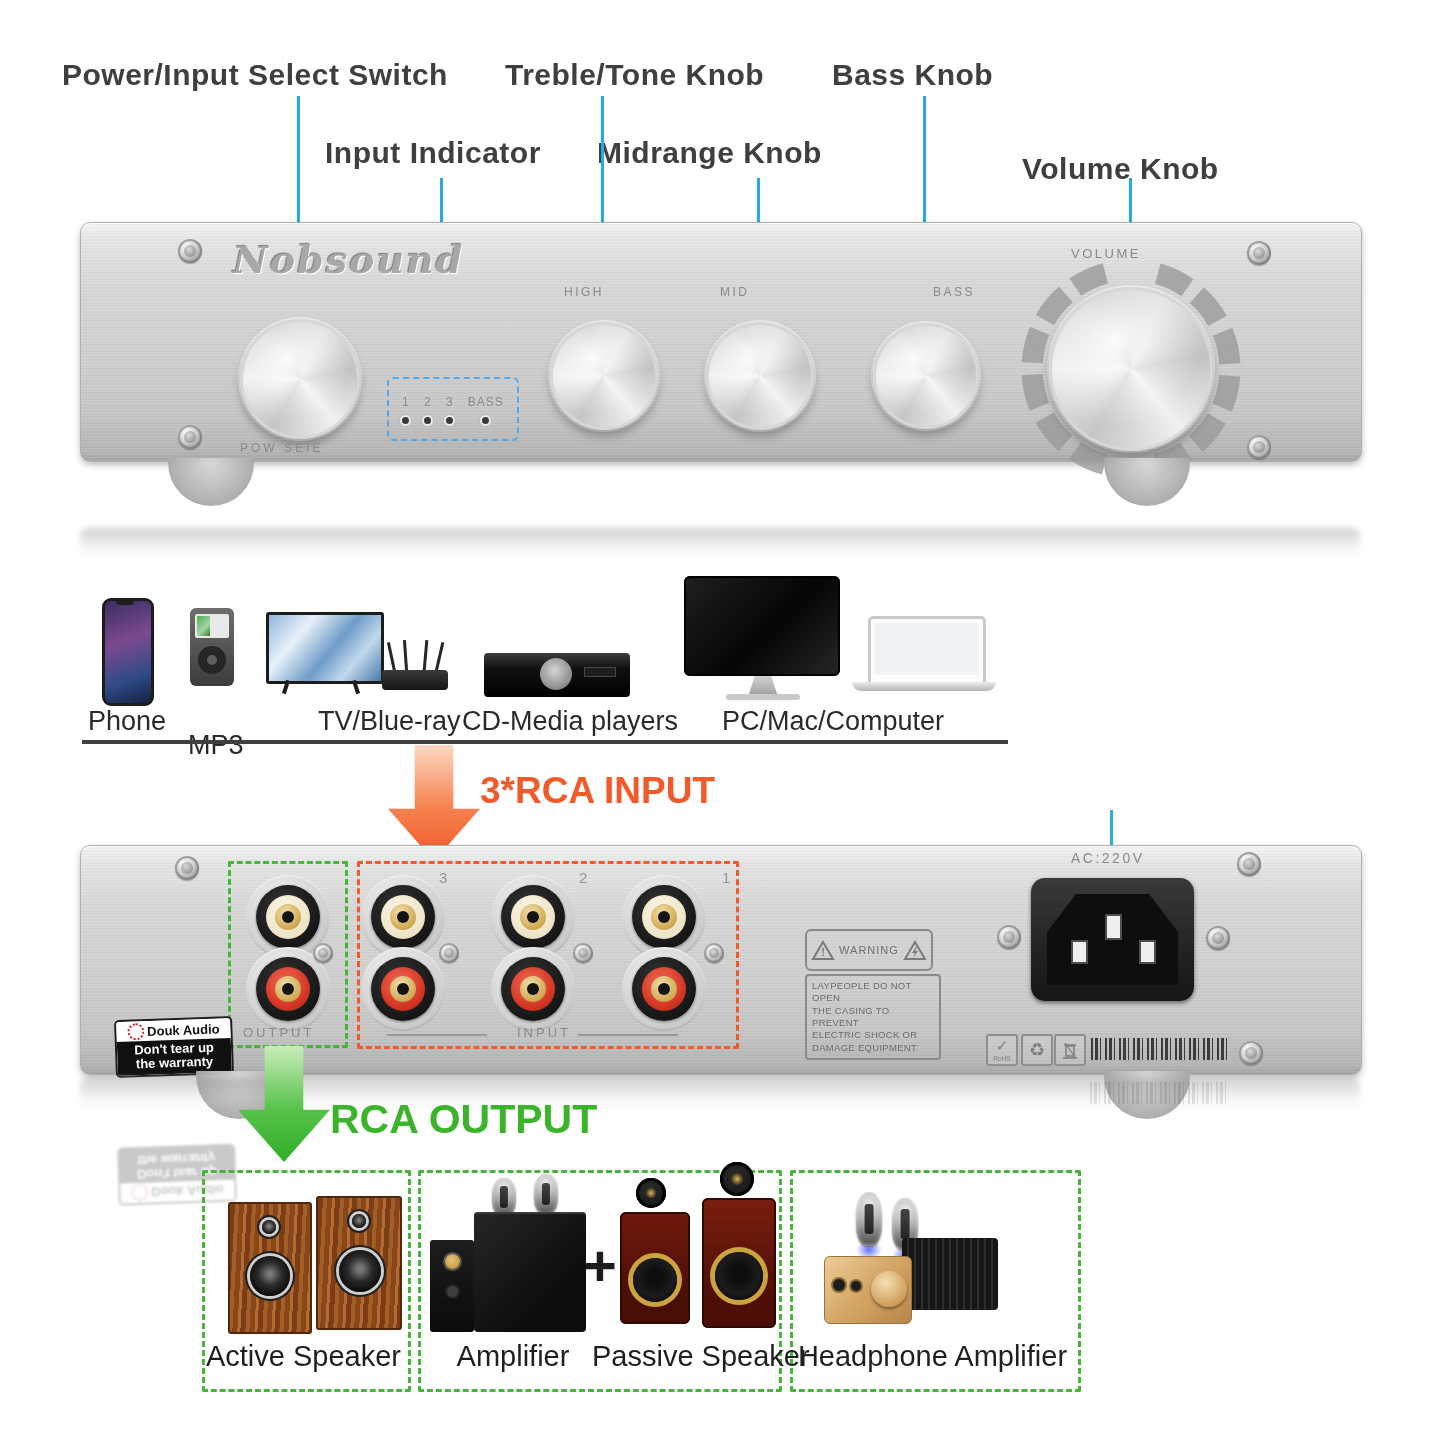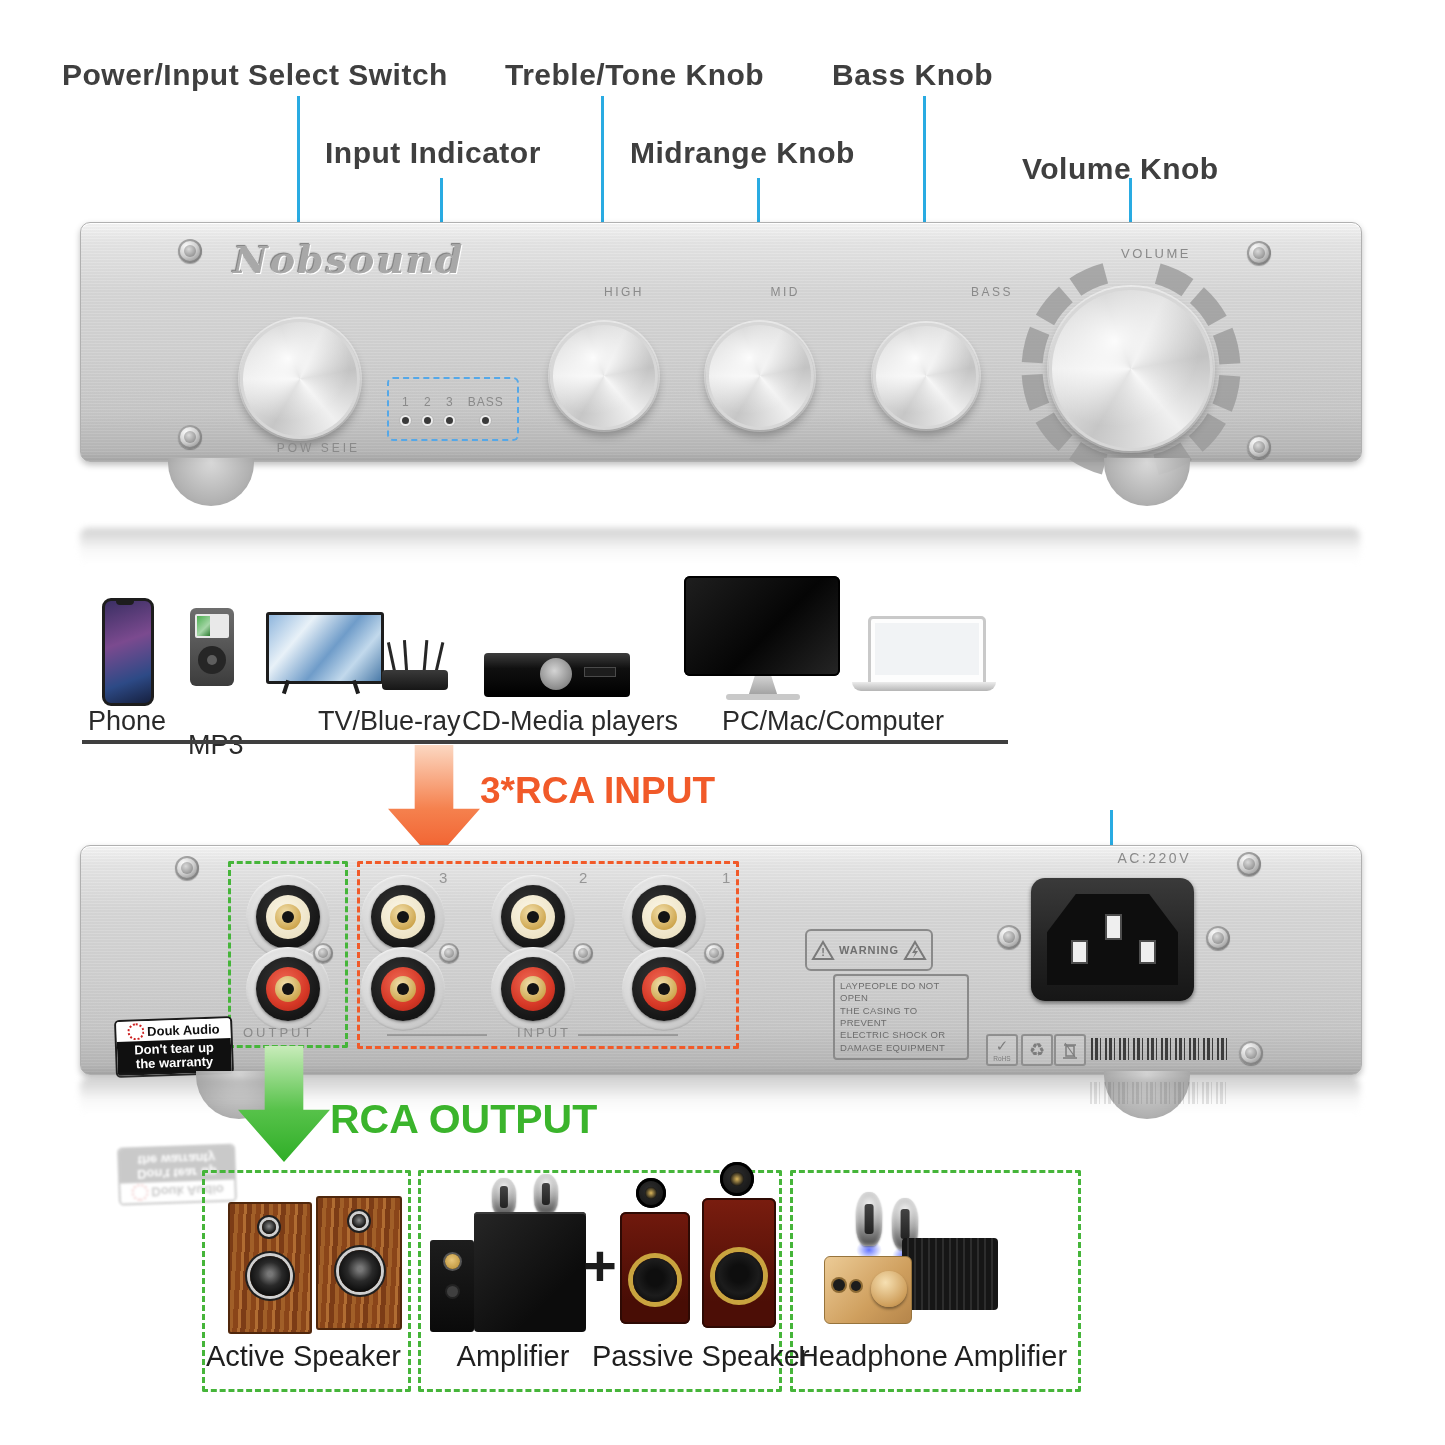--- a/index.html
+++ b/index.html
@@ -18,21 +18,21 @@
          background:radial-gradient(circle at 35% 30%,#fafafa,#cfcfcf 45%,#969696 78%,#7d7d7d);
          box-shadow:inset 0 0 0 2px rgba(110,110,110,.55),0 1px 1px rgba(0,0,0,.3);}
   .screw::after{content:"";position:absolute;left:6px;top:6px;width:12px;height:12px;border-radius:50%;
          background:radial-gradient(circle at 40% 35%,#d9d9d9,#9a9a9a 70%,#838383);}
   .screw.small{width:20px;height:20px;}
   .screw.small::after{left:5px;top:5px;width:10px;height:10px;}
   .knob{position:absolute;border-radius:50%;
         background-image:radial-gradient(circle at 40% 33%,rgba(255,255,255,.95),rgba(255,255,255,0) 58%),
           conic-gradient(from 25deg,#dedede,#c3c3c3 55deg,#f0f0f0 115deg,#c6c6c6 185deg,#ededed 245deg,#c0c0c0 315deg,#dedede 360deg);
         box-shadow:0 6px 10px rgba(0,0,0,.28),0 0 0 2px rgba(255,255,255,.55),inset 0 0 0 3px #d7d7d7;}
-  .plabel{position:absolute;font-size:12px;color:#8a8a8a;letter-spacing:2.5px;text-align:right;white-space:nowrap;}
+  .plabel{position:absolute;font-size:12px;color:#8a8a8a;letter-spacing:2.5px;text-align:left;white-space:nowrap;}
   .ind-box{position:absolute;border:2px dashed #55a8e8;border-radius:6px;display:flex;align-items:center;justify-content:space-around;padding:4px 6px;}
   .ch{display:flex;flex-direction:column;align-items:center;gap:8px;}
   .ch .cl{font-size:12px;color:#8a8a8a;letter-spacing:1px;}
   .led{width:7px;height:7px;border-radius:50%;background:#3a3a3a;box-shadow:0 0 0 2px #ececec,0 0 0 3px #b9b9b9;}
   .foot{position:absolute;width:86px;height:48px;border-radius:0 0 46px 46px;
         background:radial-gradient(ellipse at 50% 8%,#d8d8d8,#adadad 65%,#8f8f8f);opacity:.95;}
   .refl{position:absolute;left:80px;width:1280px;height:36px;border-radius:8px;filter:blur(3px);
         background:linear-gradient(180deg,rgba(150,150,150,.45),rgba(200,200,200,.12) 60%,rgba(255,255,255,0));}
   .srclabel{position:absolute;font-size:27px;color:#2a2a2a;white-space:nowrap;}
   .arrow{position:absolute;width:92px;height:116px;
@@ -73,21 +73,21 @@
 </style>
 </head>
 <body>
 
 <div id="canvas">
 
   <div class="callout" style="left:62px;top:58px">Power/Input Select Switch</div>
   <div class="callout" style="left:505px;top:58px">Treble/Tone Knob</div>
   <div class="callout" style="left:832px;top:58px">Bass Knob</div>
   <div class="callout" style="left:325px;top:136px">Input Indicator</div>
-  <div class="callout" style="left:630px;top:136px">Midrange Knob</div>
+  <div class="callout" style="left:597px;top:136px">Midrange Knob</div>
   <div class="callout" style="left:1022px;top:152px">Volume Knob</div>
 
   <div class="leader" style="left:297px;top:96px;height:172px"></div>
   <div class="leader" style="left:601px;top:96px;height:170px"></div>
   <div class="leader" style="left:923px;top:96px;height:170px"></div>
   <div class="leader" style="left:440px;top:178px;height:176px"></div>
   <div class="leader" style="left:757px;top:178px;height:88px"></div>
   <div class="leader" style="left:1129px;top:178px;height:54px"></div>
 
   <div class="panel" style="top:222px;height:238px">
@@ -271,27 +271,27 @@
     <div class="screw small" style="left:623px;top:97px"></div>
     <div class="abs" style="left:306px;top:188px;width:100px;height:2px;background:#9a9a9a"></div>
     <div class="outlbl" style="left:436px;top:179px">INPUT</div>
     <div class="abs" style="left:497px;top:188px;width:100px;height:2px;background:#9a9a9a"></div>
 
     <div class="warnbox" style="left:724px;top:83px;width:124px;height:38px">
       <svg width="24" height="21" viewBox="0 0 24 21">
           <path d="M12 2 22 19 2 19Z" fill="none" stroke="#7a7a7a" stroke-width="2"></path>
           <text x="12" y="16" font-size="11" text-anchor="middle" fill="#7a7a7a" font-weight="bold">!</text>
         </svg>
-      <span style="font-size:11px;font-weight:bold;letter-spacing:1px">WARNING</span>
+      <span style="font-size:11px;font-weight:normal;letter-spacing:1px">WARNING</span>
       <svg width="24" height="21" viewBox="0 0 24 21">
           <path d="M12 2 22 19 2 19Z" fill="none" stroke="#7a7a7a" stroke-width="2"></path>
           <path d="M13 7 9 13h3l-2 5 5-7h-3l2-4z" fill="#7a7a7a"></path>
         </svg>
     </div>
-    <div class="warntext" style="left:752px;top:128px;width:122px">
+    <div class="warntext" style="left:724px;top:128px;width:122px">
       <div>LAYPEOPLE DO NOT OPEN</div>
       <div>THE CASING TO PREVENT</div>
       <div>ELECTRIC SHOCK OR</div>
       <div>DAMAGE EQUIPMENT</div>
     </div>
 
     <div class="plabel" style="left:990px;top:4px;width:120px;font-size:14px">AC:220V</div>
     <div class="abs" style="left:950px;top:32px;width:163px;height:123px;border-radius:14px;background:linear-gradient(180deg,#3a3a3a,#222 60%,#161616);box-shadow:0 2px 4px rgba(0,0,0,.5)">
       <div class="abs" style="left:16px;top:16px;width:131px;height:91px;background:#0e0e0e;clip-path:polygon(22% 0,78% 0,100% 42%,100% 100%,0 100%,0 42%)"></div>
       <div class="abs" style="left:74px;top:36px;width:13px;height:22px;background:#efefef;border:2px solid #4d4d4d"></div>

